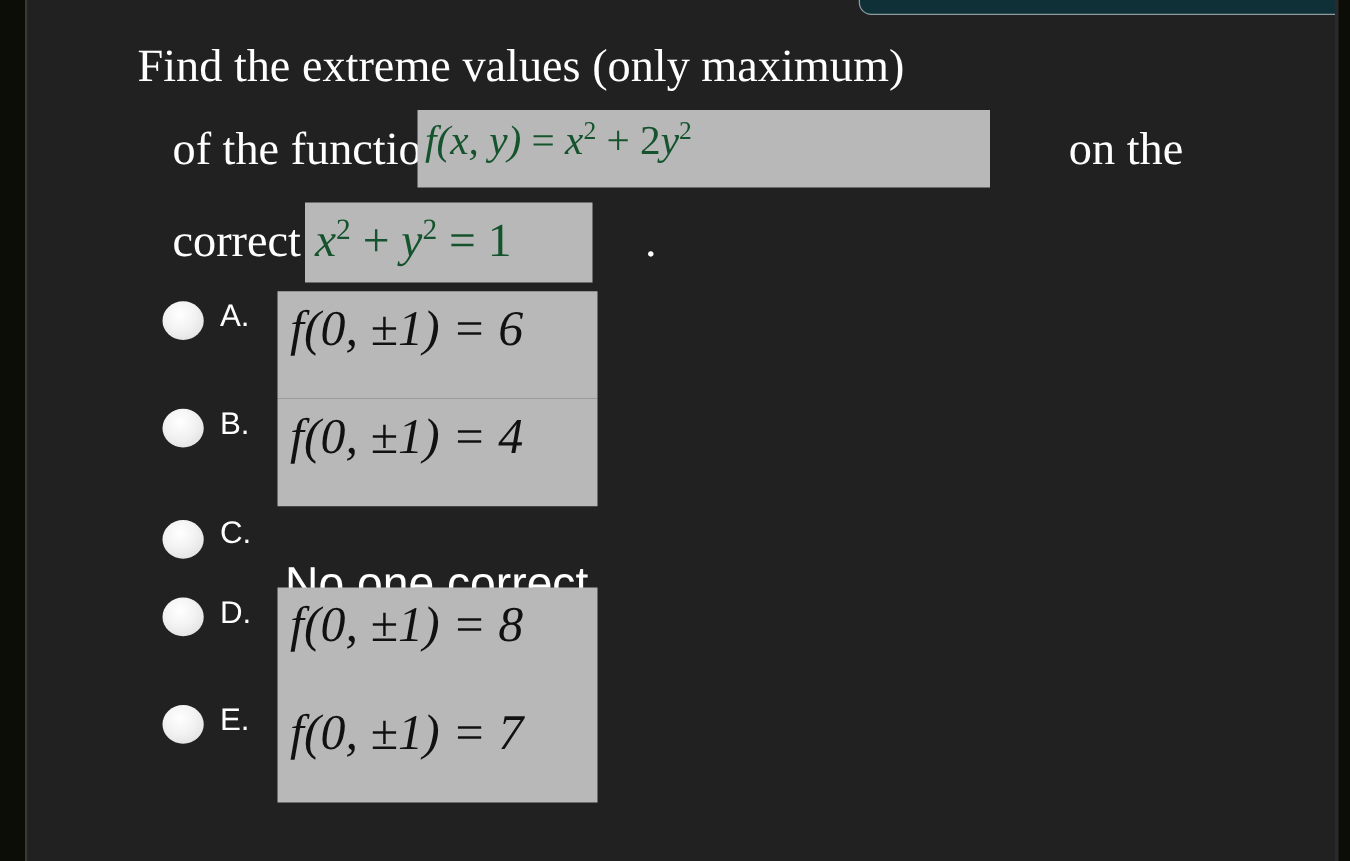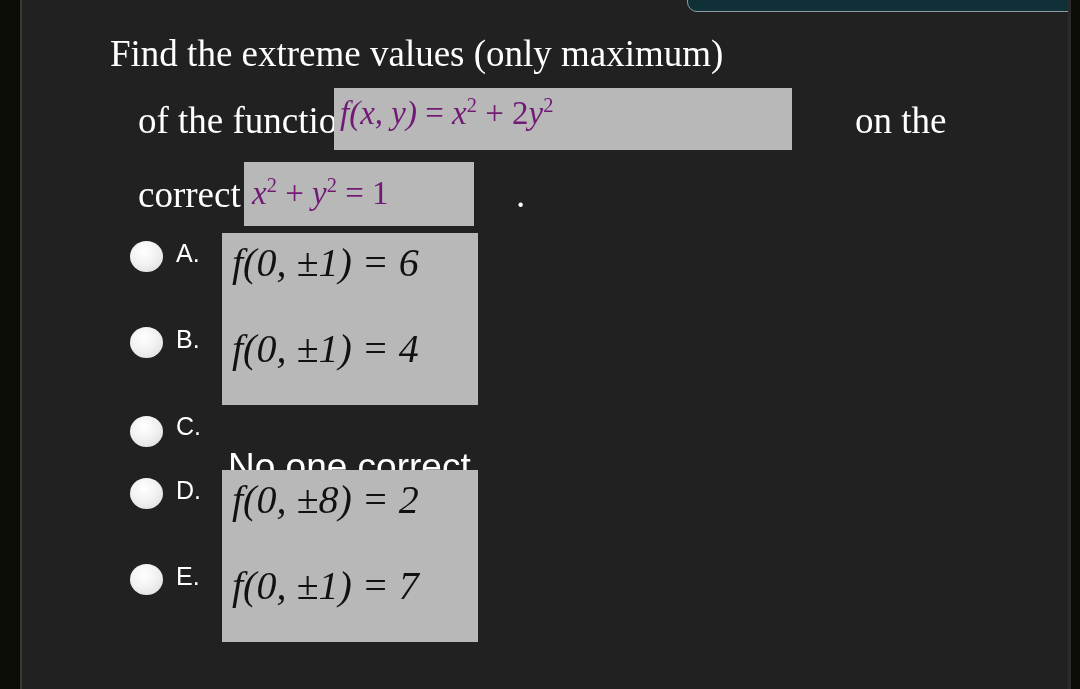--- a/index.html
+++ b/index.html
@@ -92,21 +92,21 @@
   #qline1 { top: 33px; }
   #qline2 { top: 96px; }
   #qline3 { top: 170px; }
 
   .q-inline { display: inline-block; vertical-align: middle; margin-left: 28px; }
 
   
   .mathbox {
     display: inline-block;
     background: #b8b8b8;
-    color: #701a75;
+    color: #14532d;
     font-family: "Liberation Serif", serif;
     font-style: italic;
     vertical-align: middle;
     box-sizing: border-box;
   }
   .mathbox .up { font-style: normal; }
   .mathbox sup {
     font-size: 0.62em;
     font-style: normal;
     vertical-align: super;
@@ -126,21 +126,21 @@
     white-space: nowrap;
     width: 458px;
   }
   #fml-circle {
     position: absolute;
     left: 222px;
     top: 162px;
     width: 230px;
     height: 64px;
     padding: 14px 0 11px 8px;
-    font-size: 33px;
+    font-size: 38px;
     line-height: 34px;
     white-space: nowrap;
   }
 
   
   .option {
     position: absolute;
     left: 88px;
     width: 900px;
     height: 86px;
@@ -246,21 +246,21 @@
 
     <div class="option" id="opt-c">
       <div class="radio"></div>
       <div class="opt-letter">C.</div>
       <div class="opt-plain">No one correct.</div>
     </div>
 
     <div class="option" id="opt-d">
       <div class="radio"></div>
       <div class="opt-letter">D.</div>
-      <div class="opt-math">f(0, ±8) = 2</div>
+      <div class="opt-math">f(0, ±1) = 8</div>
     </div>
 
     <div class="option" id="opt-e">
       <div class="radio"></div>
       <div class="opt-letter">E.</div>
       <div class="opt-math">f(0, ±1) = 7</div>
     </div>
 
   </div>
 

